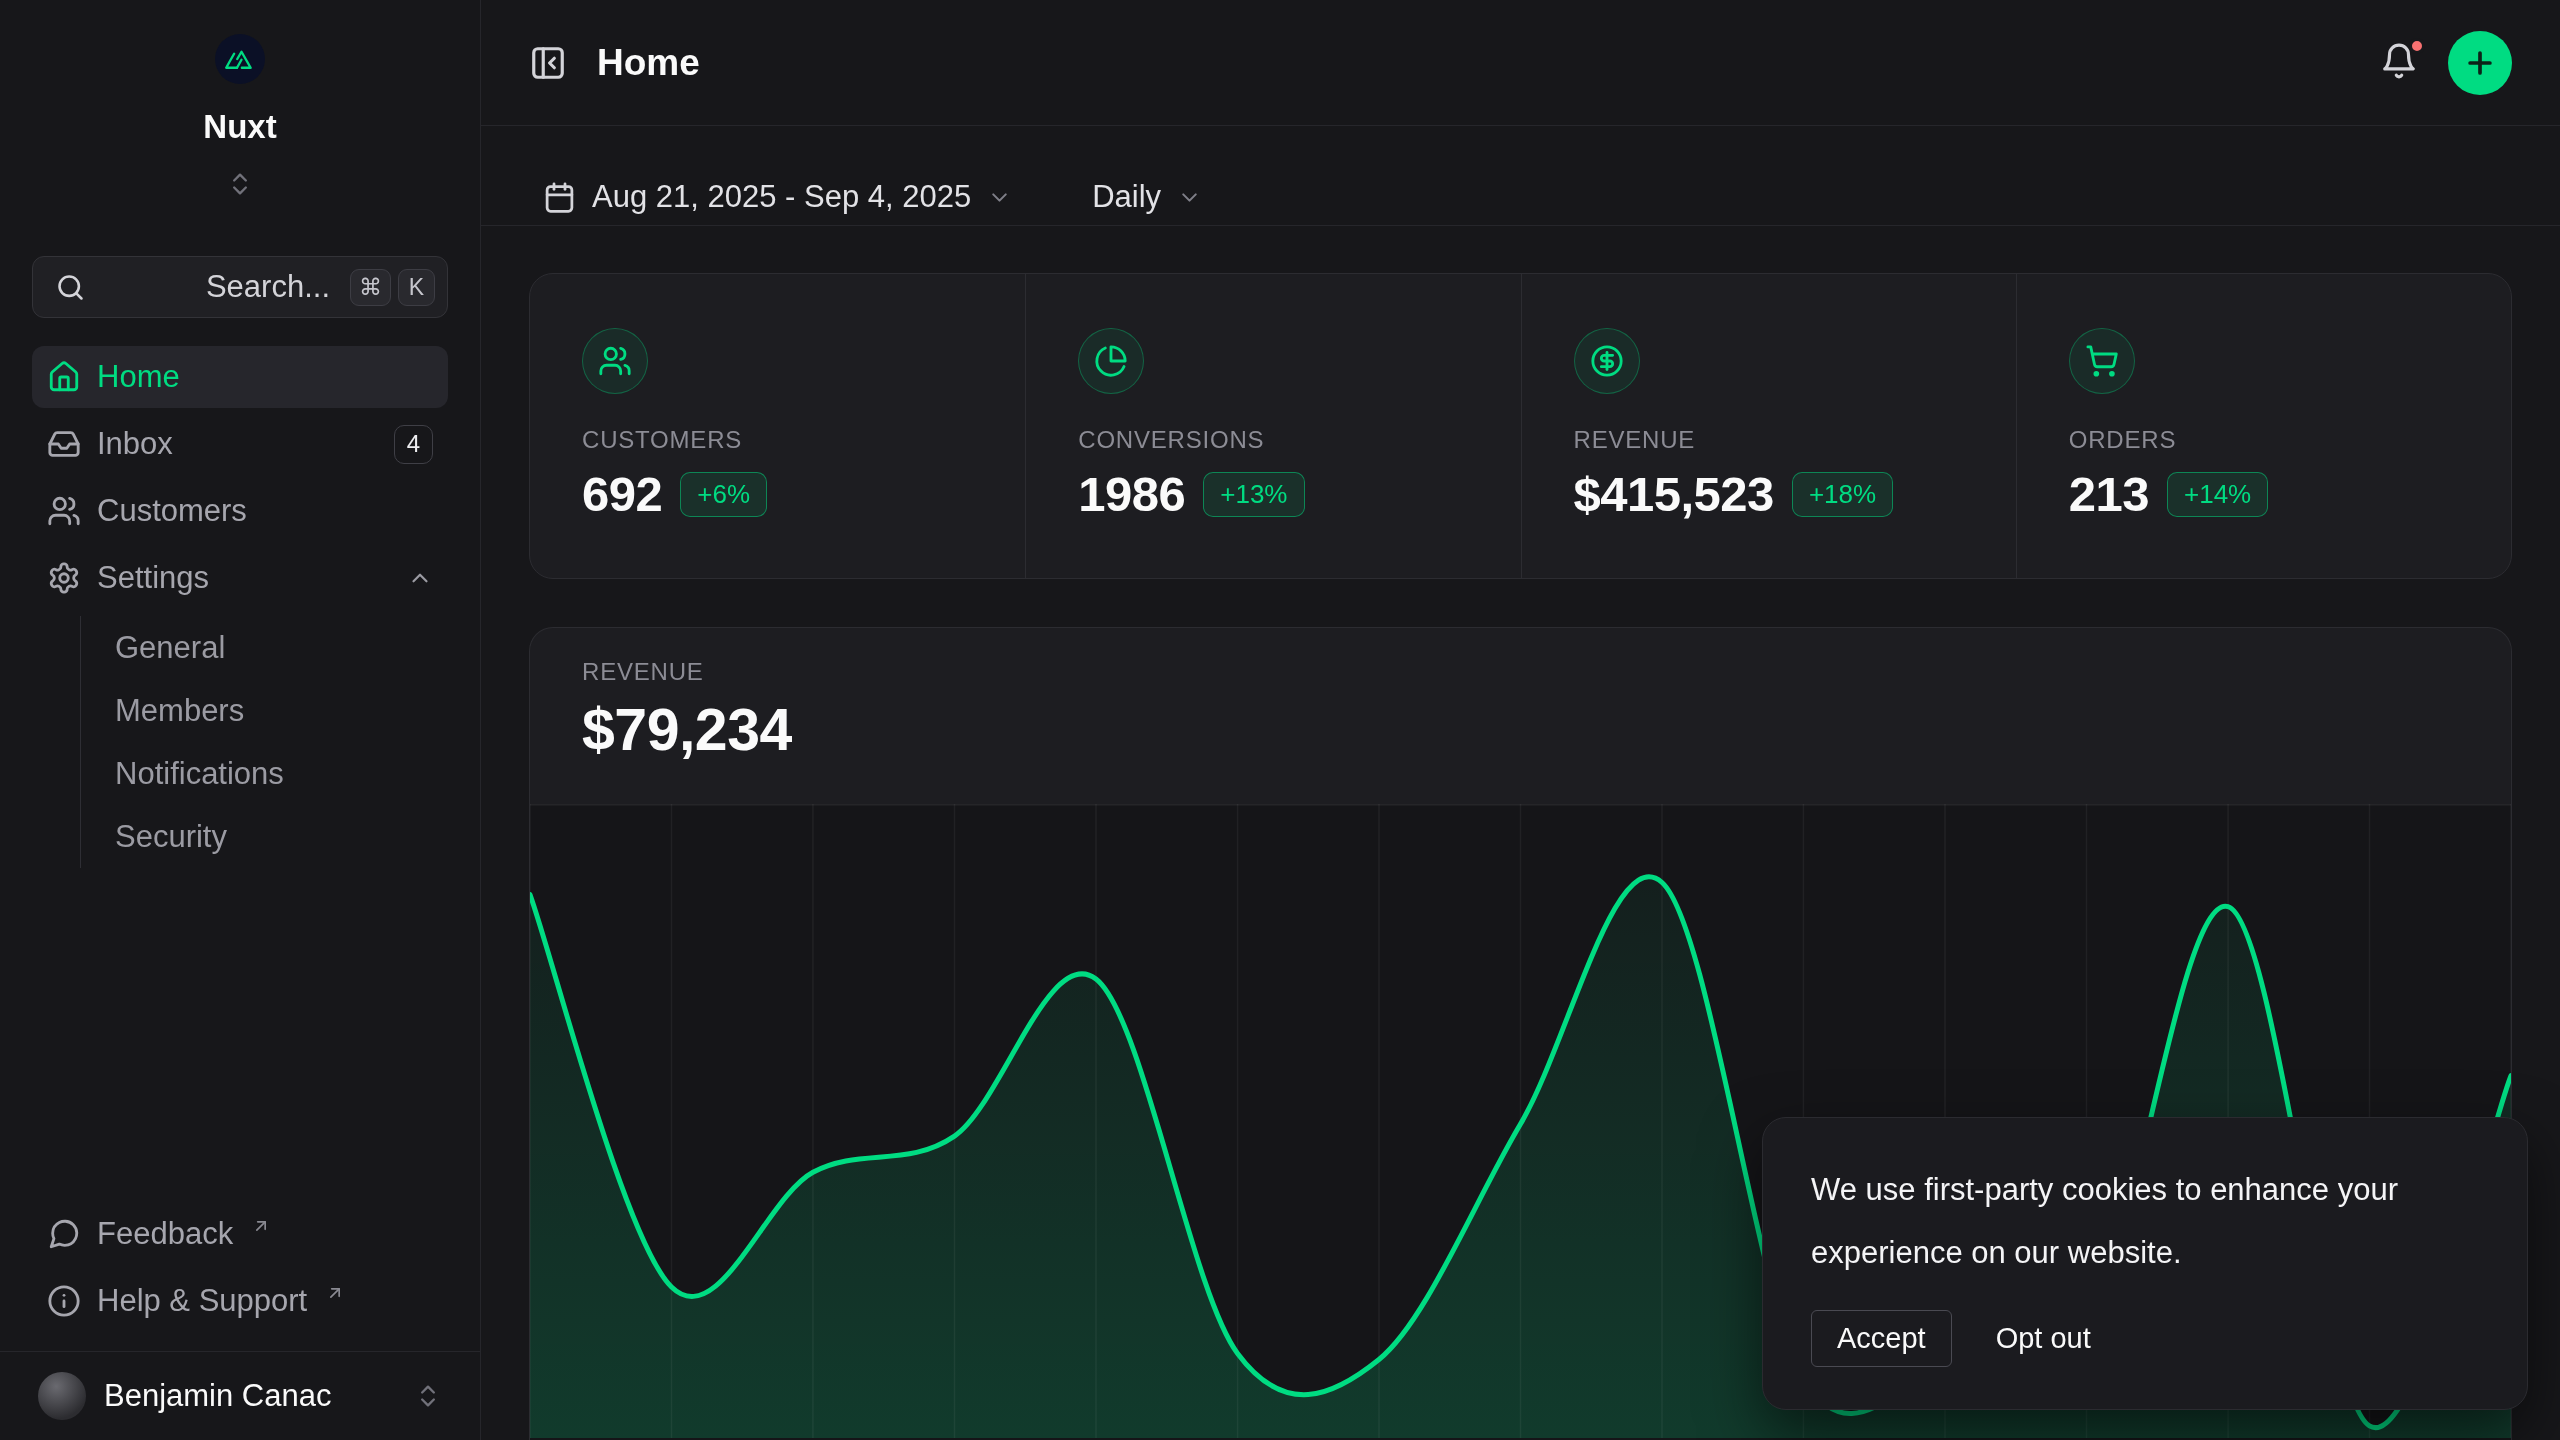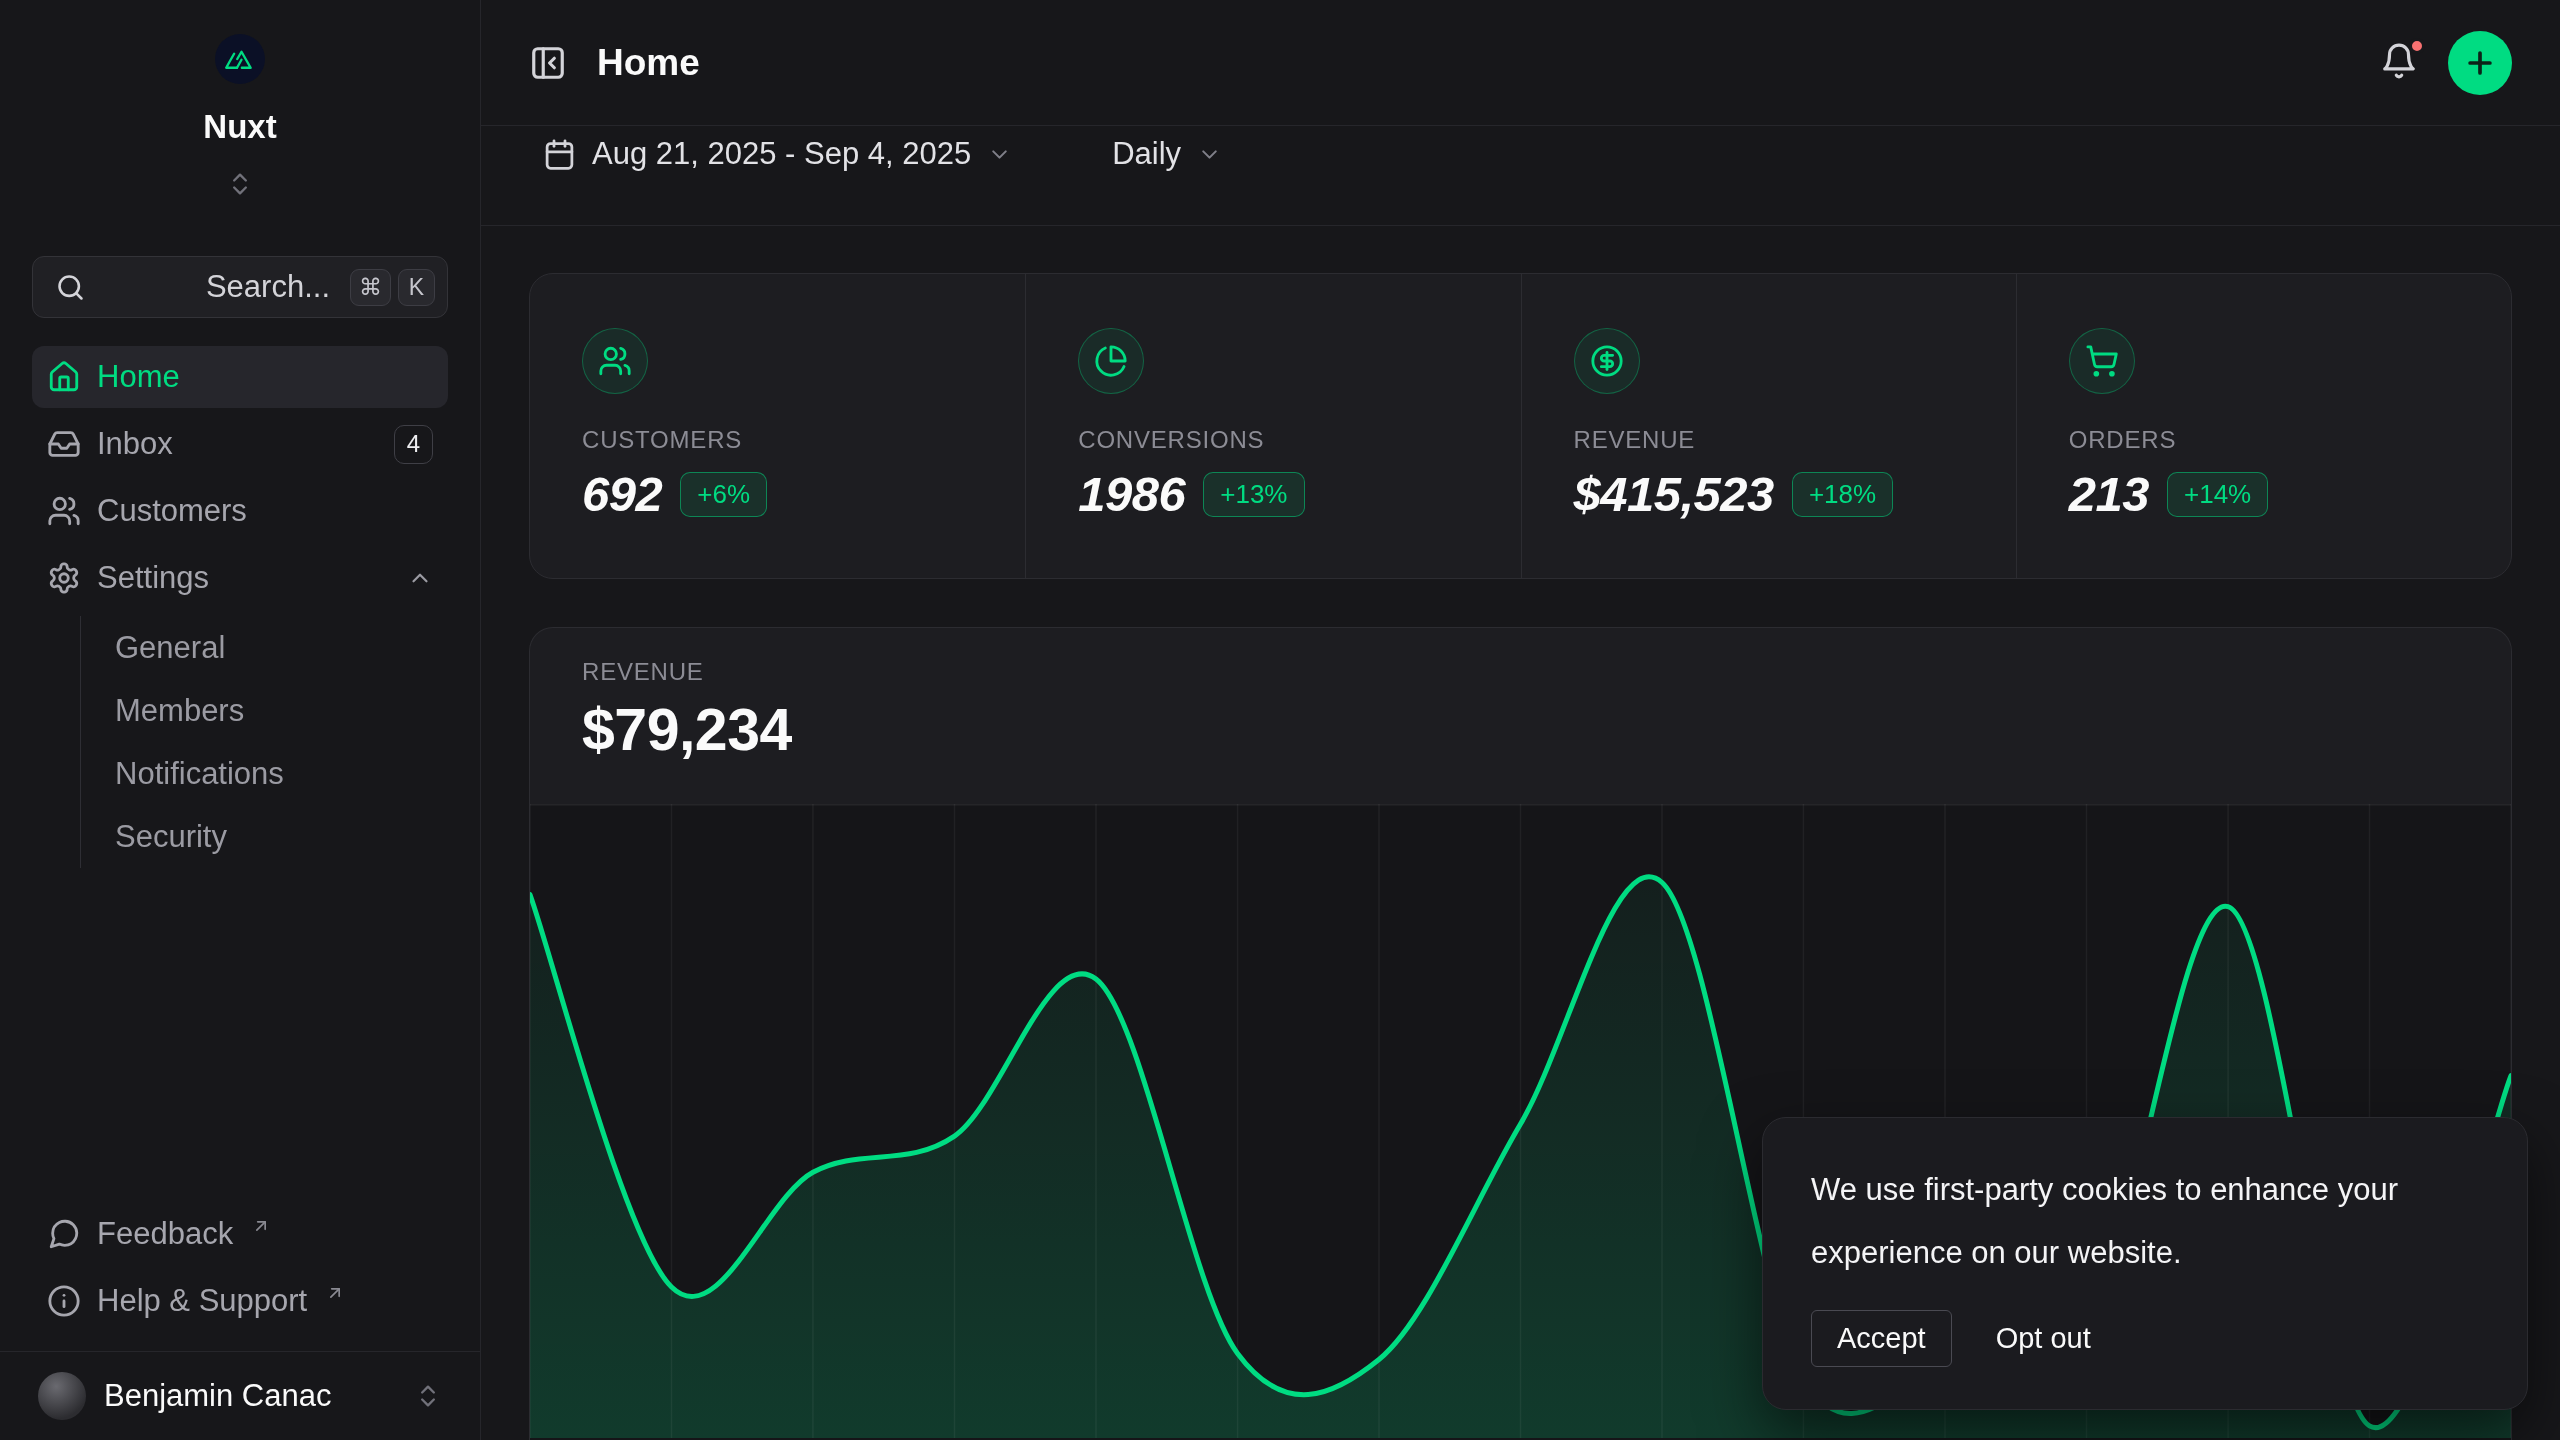--- a/index.html
+++ b/index.html
@@ -98,21 +98,21 @@
     position:absolute; top:-4px; right:-7px; width:16px; height:16px;
     border-radius:50%; background:#f87171; border:3px solid #17171a;
   }
   .plus-btn {
     width:64px; height:64px; border-radius:50%; background:#00DC82; border:none;
     display:flex; align-items:center; justify-content:center; cursor:pointer;
   }
 
   .filterbar {
     height:100px; border-bottom:1.5px solid #26262b;
-    display:flex; align-items:flex-start; padding:0 48px; gap:32px;
+    display:flex; align-items:flex-end; padding:0 48px; gap:12px;
   }
   .daterange, .granularity {
     display:flex; align-items:center; gap:16px; cursor:pointer;
     padding:10px 14px; border-radius:10px;
   }
   .filter-text { font-size:31px; font-weight:500; color:#e2e2e6; }
   .granularity { margin-left:40px; }
 
   .content { flex:1; padding:47px 48px 0 48px; display:flex; flex-direction:column; min-height:0; }
 
@@ -122,21 +122,21 @@
   }
   .stat-cell { padding:54px 52px; cursor:pointer; }
   .stat-cell + .stat-cell { border-left:1.5px solid #2c2c31; }
   .stat-icon-circle {
     width:66px; height:66px; border-radius:50%;
     background:rgba(0,220,130,0.08); border:1.5px solid rgba(0,220,130,0.32);
     display:flex; align-items:center; justify-content:center; color:#00DC82;
   }
   .stat-label { margin-top:32px; font-size:24px; font-weight:500; letter-spacing:0.8px; color:#8c8c95; }
   .stat-value-row { margin-top:12px; display:flex; align-items:center; gap:18px; }
-  .stat-value { font-size:49px; font-weight:700; color:#fafafa; letter-spacing:-0.5px;font-style:italic; }
+  .stat-value { font-size:49px; font-weight:700; color:#fafafa; letter-spacing:-0.5px; }
   .delta-badge {
     height:45px; padding:0 16px; border-radius:10px;
     background:rgba(0,220,130,0.10); border:1.5px solid rgba(0,220,130,0.5);
     color:#00DC82; font-size:26px; font-weight:500;
     display:flex; align-items:center;
   }
 
   .chart-card {
     margin-top:48px; flex:1; position:relative;
     background:#1d1d21; border:1.5px solid #2c2c31;

